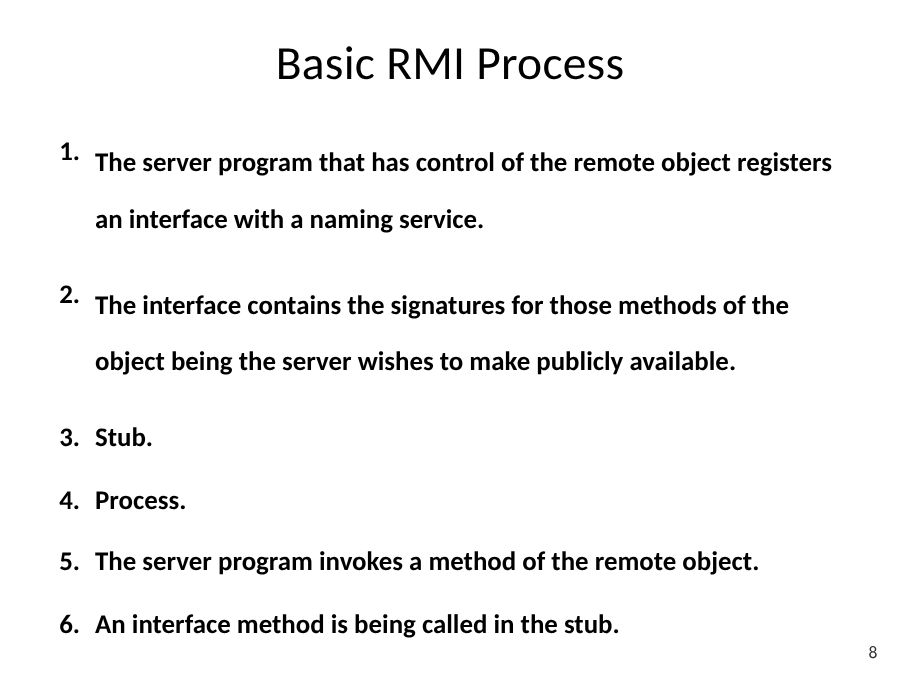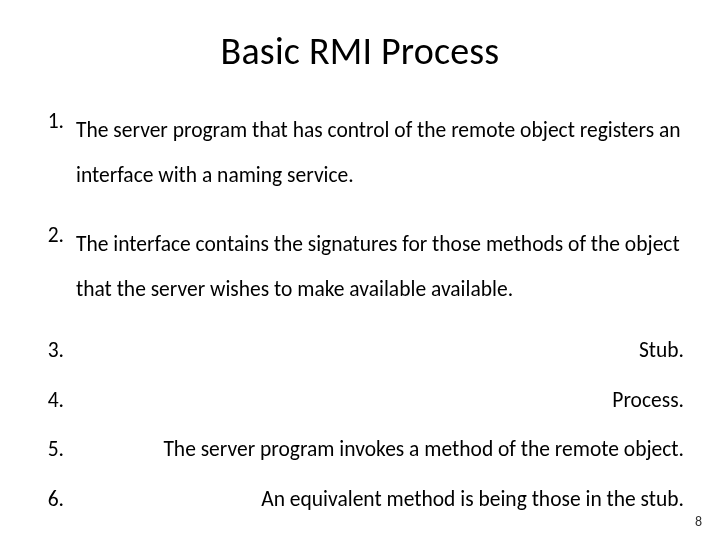--- a/index.html
+++ b/index.html
@@ -21,64 +21,65 @@
     list-style: none;
     counter-reset: item;
     font-size: 21.5px;
     line-height: 1.3;
   }
   ol.list > li {
     counter-increment: item;
     position: relative;
     padding-left: 40px;
     margin-bottom: 24px;
+    font-weight: bold;
   }
   ol.list > li::before {
     content: counter(item) ".";
     position: absolute;
     left: 0;
     top: 0;
     width: 28px;
     text-align: right;
   }
   ol.list > li .item-text {
     display: block;
     line-height: 2.1;
   }
-  ol.list > li.tight .item-text { line-height: 1.3; text-align: right; }
+  ol.list > li.tight .item-text { line-height: 1.3; }
   ol.list > li.tight { margin-bottom: 22px; }
   .page-num {
     position: absolute;
     right: 18px;
     bottom: 10px;
     font-size: 14px;
     color: #333;
   }
 </style>
 </head>
 <body>
 
 <div class="slide">
   <h1 class="title">Basic RMI Process</h1>
 
   <ol class="list">
     <li>
       <span class="item-text">The server program that has control of the remote object registers an interface with a naming service.</span>
     </li>
     <li>
-      <span class="item-text">The interface contains the signatures for those methods of the object that the server wishes to make available available.</span>
+      <span class="item-text">The interface contains the signatures for those methods of the object being the server wishes to make publicly available.</span>
     </li>
     <li class="tight">
       <span class="item-text">Stub.</span>
     </li>
     <li class="tight">
       <span class="item-text">Process.</span>
     </li>
     <li class="tight">
       <span class="item-text">The server program invokes a method of the remote object.</span>
     </li>
     <li class="tight">
-      <span class="item-text">An equivalent method is being those in the stub.</span>
+      <span class="item-text">An interface method is being called in the stub.</span>
     </li>
   </ol>
 
   <div class="page-num">8</div>
 </div>
 
 </body></html>

